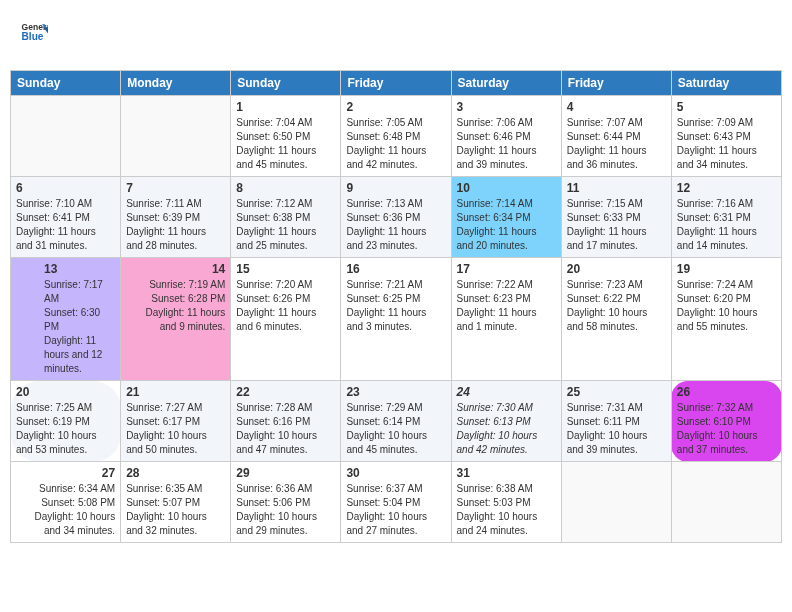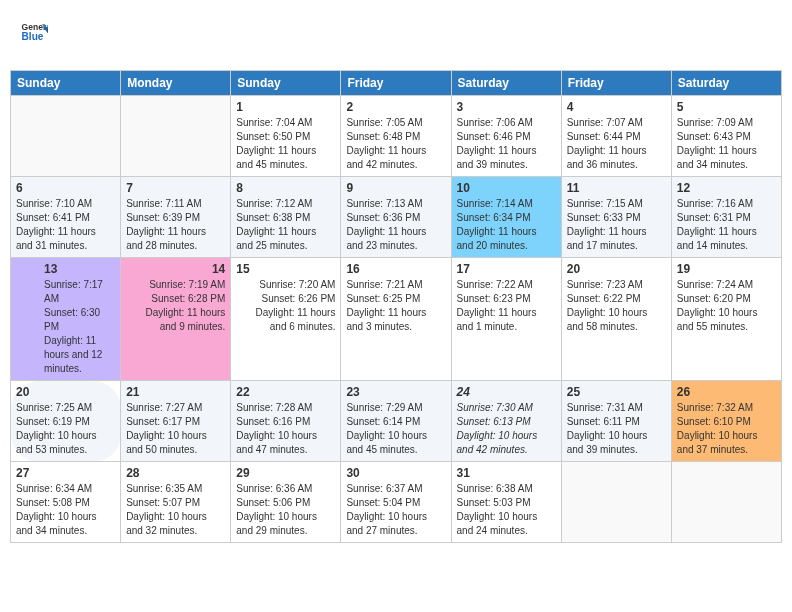--- a/index.html
+++ b/index.html
@@ -211,21 +211,21 @@
 Daylight: 11 hours and 12 minutes.</div>
         </td>
         <td style="background: #f9a8d4; text-align: right;">
           <span class="day-num">14</span>
           <div class="day-info" style="white-space: pre-line;">Sunrise: 7:19 AM
 Sunset: 6:28 PM
 Daylight: 11 hours and 9 minutes.</div>
         </td>
         <td style="background: rgb(255, 255, 255);">
           <span class="day-num">15</span>
-          <div class="day-info" style="white-space: pre-line; text-align: right;">Sunrise: 7:20 AM
+          <div class="day-info" style="white-space: pre-line;">Sunrise: 7:20 AM
 Sunset: 6:26 PM
 Daylight: 11 hours and 6 minutes.</div>
         </td>
         <td style="background: rgb(255, 255, 255);">
           <span class="day-num">16</span>
           <div class="day-info" style="white-space: pre-line;">Sunrise: 7:21 AM
 Sunset: 6:25 PM
 Daylight: 11 hours and 3 minutes.</div>
         </td>
         <td style="background: rgb(255, 255, 255);">
@@ -277,29 +277,29 @@
           <div class="day-info" style="white-space: pre-line;">Sunrise: 7:30 AM
 Sunset: 6:13 PM
 Daylight: 10 hours and 42 minutes.</div>
         </td>
         <td style="background: rgb(242, 245, 249);">
           <span class="day-num">25</span>
           <div class="day-info" style="white-space: pre-line;">Sunrise: 7:31 AM
 Sunset: 6:11 PM
 Daylight: 10 hours and 39 minutes.</div>
         </td>
-        <td style="background: #fdba74;">
+        <td style="background: #d946ef; border-radius: 17px;">
           <span class="day-num">26</span>
           <div class="day-info" style="white-space: pre-line;">Sunrise: 7:32 AM
 Sunset: 6:10 PM
 Daylight: 10 hours and 37 minutes.</div>
         </td>
       </tr>
       <tr>
-        <td style="background: rgb(255, 255, 255);">
+        <td style="background: rgb(255, 255, 255); text-align: right;">
           <span class="day-num">27</span>
           <div class="day-info" style="white-space: pre-line;">Sunrise: 6:34 AM
 Sunset: 5:08 PM
 Daylight: 10 hours and 34 minutes.</div>
         </td>
         <td style="background: rgb(255, 255, 255);">
           <span class="day-num">28</span>
           <div class="day-info" style="white-space: pre-line;">Sunrise: 6:35 AM
 Sunset: 5:07 PM
 Daylight: 10 hours and 32 minutes.</div>

